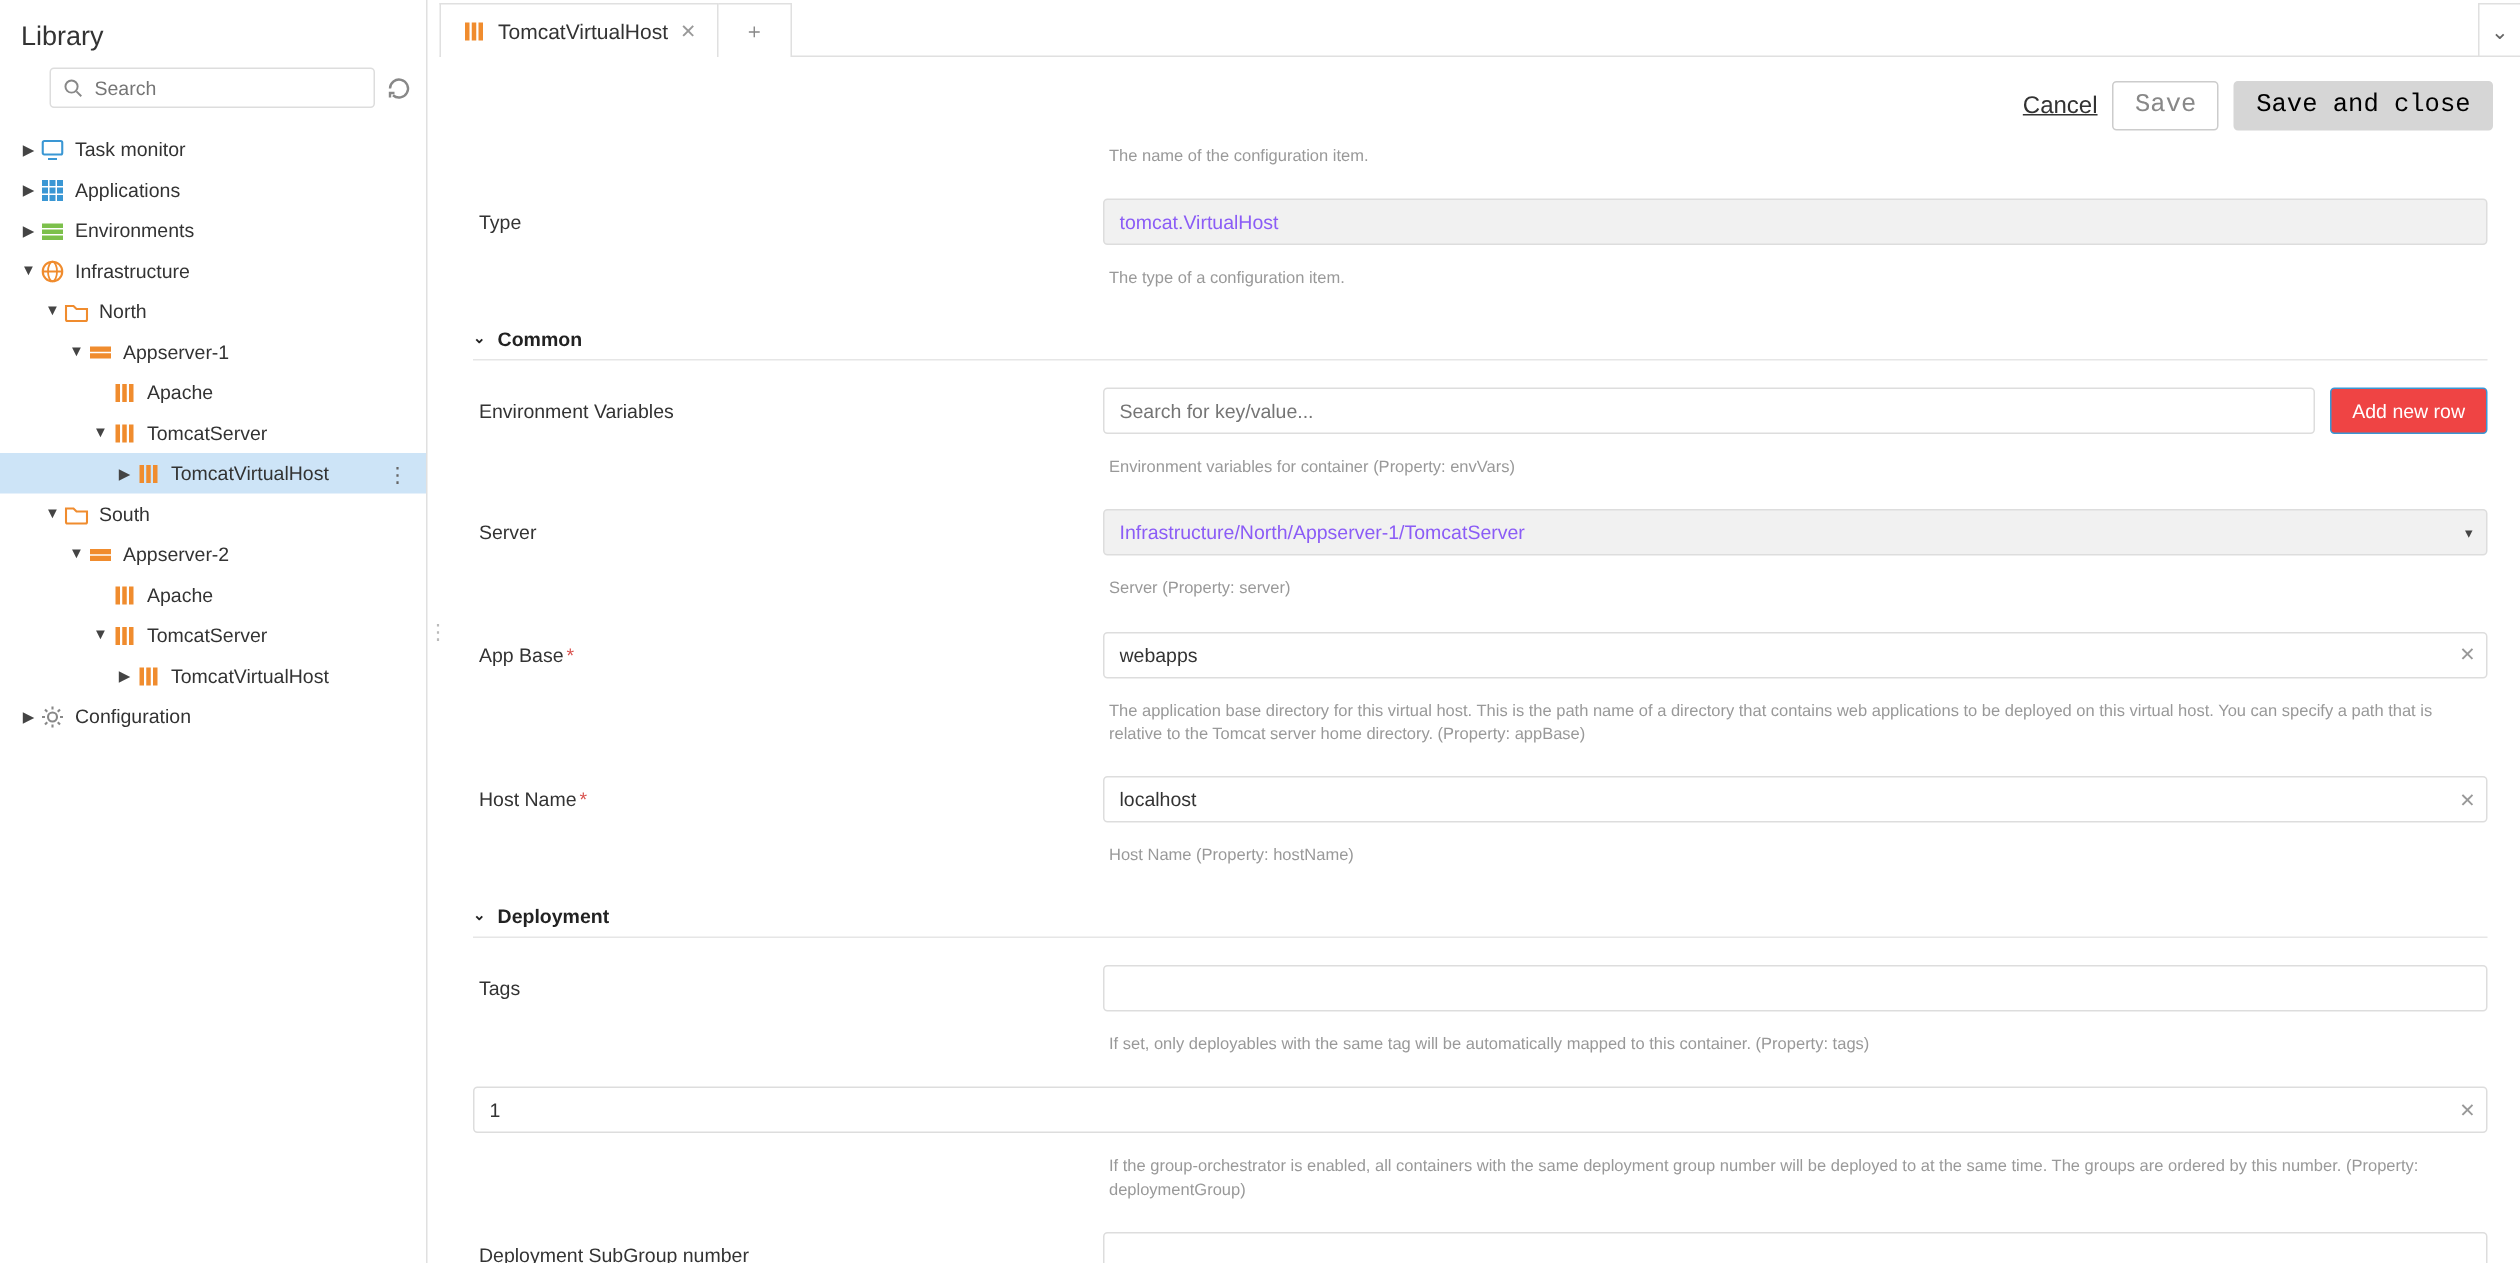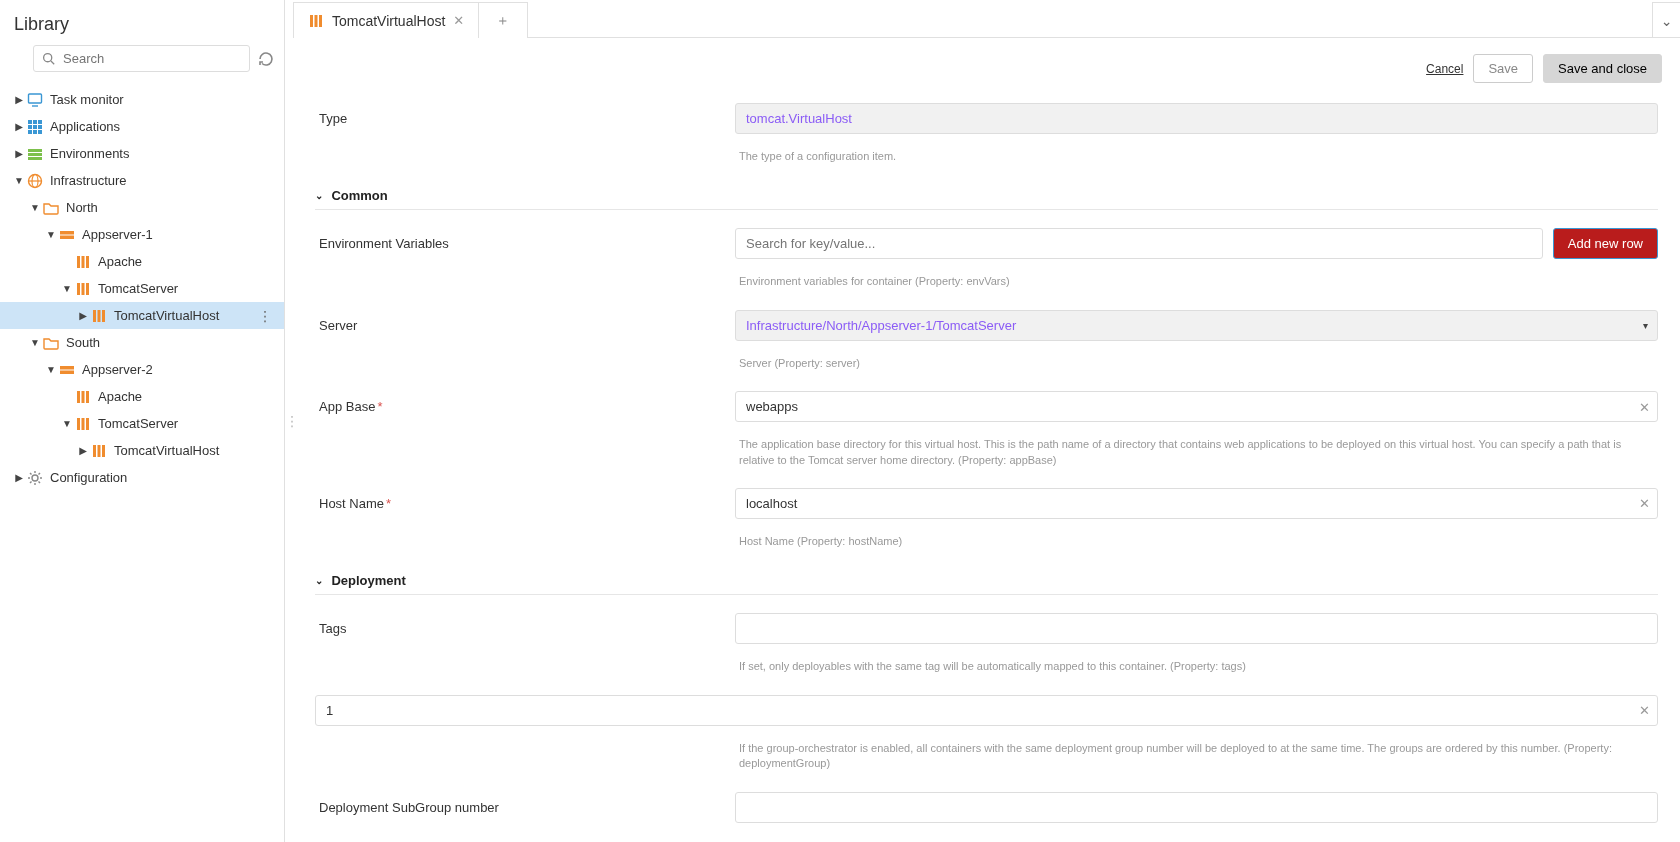--- a/index.html
+++ b/index.html
@@ -32,22 +32,22 @@
   .main { flex:1; display:flex; flex-direction:column; min-width:0; position:relative; }
   .tabstrip { display:flex; align-items:stretch; border-bottom:1px solid #e0e0e0; height:38px; }
   .tab { display:flex; align-items:center; gap:8px; padding:0 14px; border:1px solid #e0e0e0; border-bottom:none; background:#fff; margin-top:2px; height:36px; }
   .tab.active { border-top:1px solid #e0e0e0; background:#fff; position:relative; z-index:1; }
   .tab .close { color:#999; cursor:pointer; font-size:13px; }
   .tab.add { width:50px; justify-content:center; color:#888; border-left:none; margin-left:-1px; }
   .tabstrip .spacer { flex:1; }
   .tabstrip-dd { width:28px; border-left:1px solid #e0e0e0; border-top:1px solid #e0e0e0; display:flex; align-items:center; justify-content:center; color:#666; margin-top:2px; height:36px; }
 
   .action-bar { display:flex; justify-content:flex-end; align-items:center; gap:10px; padding:16px 18px 0 18px; }
-  .link-btn { color:#333; text-decoration:underline; cursor:pointer; font-size:12px; }
-  .btn { border:1px solid #ccc; border-radius:3px; padding:6px 14px; font-size:13px; background:#fff; color:#888; cursor:default; }
+  .link-btn { color:#333; text-decoration:underline; cursor:pointer; font-size:16px; }
+  .btn { border:1px solid #ccc; border-radius:3px; padding:6px 14px; font-size:17px; background:#fff; color:#888; cursor:default;font-family:Liberation Mono, monospace; }
   .btn.primary-disabled { background:#d6d6d6; color:#000000; border-color:#d6d6d6; }
 
   .form-scroll { flex:1; overflow:auto; padding:10px 22px 40px 22px; }
   .form-row { display:flex; align-items:center; padding:10px 0; border-bottom:1px solid transparent; }
   .form-row .label { width:420px; flex-shrink:0; font-size:13px; color:#333; padding-left:4px; }
   .form-row .req { color:#d9534f; margin-left:2px; }
   .form-row .field { flex:1; min-width:0; }
   .helper { font-size:11px; color:#999; margin:4px 0 10px 424px; line-height:1.4; }
   .helper.first { margin-top:0; }
 
@@ -56,21 +56,21 @@
   .input.withclear { padding-right:28px; }
   .input-wrap { position:relative; }
   .clear-x { position:absolute; right:8px; top:50%; transform:translateY(-50%); color:#999; cursor:pointer; font-size:13px; }
   .select-caret { position:absolute; right:10px; top:50%; transform:translateY(-50%); color:#444; font-size:10px; pointer-events:none; }
 
   .section-header { display:flex; align-items:center; gap:8px; font-weight:600; font-size:13px; color:#222; padding:14px 0 6px 0; border-bottom:1px solid #e6e6e6; margin-bottom:8px; }
   .section-header .chvr { font-size:10px; color:#222; }
 
   .row-inline { display:flex; gap:10px; align-items:stretch; }
   .row-inline .input { flex:1; }
-  .btn-blue { background:#b91c1c; border:1px solid #3a97d4; color:#fff; border-radius:3px; padding:7px 14px; font-size:13px; cursor:pointer; white-space:nowrap; }
+  .btn-blue { background:#ef4444; border:1px solid #3a97d4; color:#fff; border-radius:3px; padding:7px 14px; font-size:13px; cursor:pointer; white-space:nowrap; }
 
   .splitter { width:8px; background:transparent; position:relative; }
   .splitter::after { content:"⋮"; position:absolute; top:50%; left:0; transform:translateY(-50%); color:#bbb; font-size:14px; }
 </style>
 </head>
 <body>
 
 <div class="app">
 
   <div class="sidebar">
@@ -308,20 +308,21 @@
     </div>
 
     <div class="action-bar">
       <span class="link-btn">Cancel</span>
       <span class="btn">Save</span>
       <span class="btn primary-disabled">Save and close</span>
     </div>
 
     <div class="form-scroll">
 
+      <div class="helper first">The name of the configuration item.</div>
 
       <div class="form-row">
         <div class="label">Type</div>
         <div class="field"><input class="input" readonly="" value="tomcat.VirtualHost" style=""></div>
       </div>
       <div class="helper">The type of a configuration item.</div>
 
       <div class="section-header">
         <span class="chvr">⌄</span>
         <span>Common</span>

